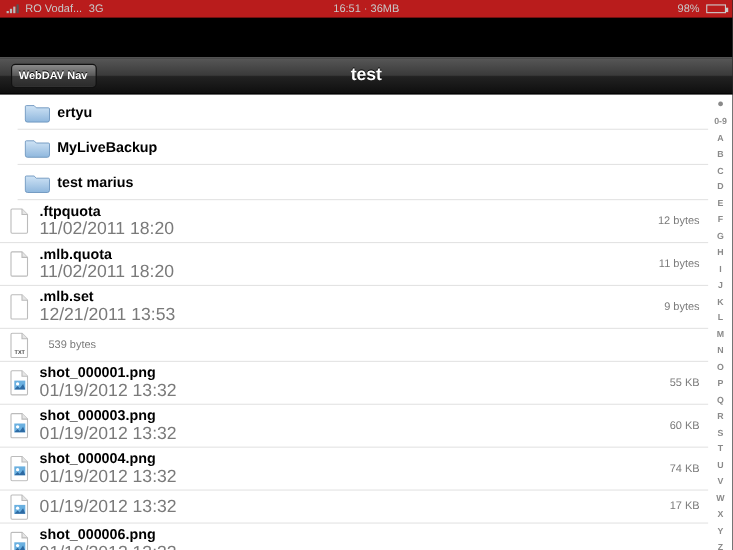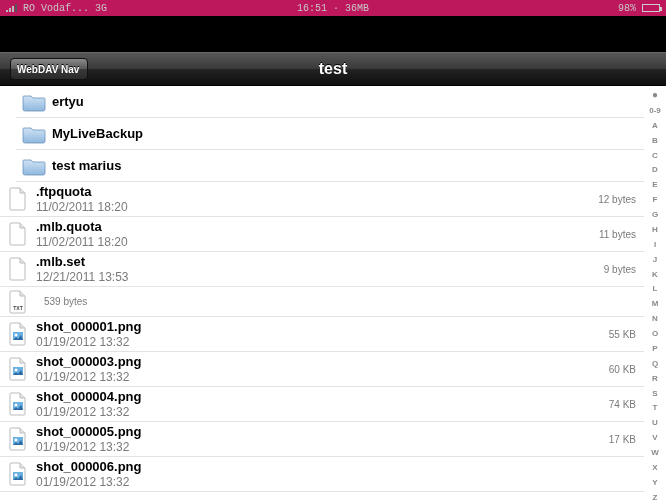--- a/index.html
+++ b/index.html
@@ -1,19 +1,19 @@
 <!DOCTYPE html>
 <html><head>
 <meta charset="utf-8">
 <style>
   * { margin: 0; padding: 0; box-sizing: border-box; }
   html, body { width: 666px; height: 500px; font-family: -apple-system, "Helvetica Neue", Helvetica, Arial, sans-serif; background: #000; overflow: hidden; }
   .statusbar {
-    height: 16px; background: #be185d; color: #c8c8c8; font-size: 10px;
-    display: flex; align-items: center; padding: 0 6px; justify-content: space-between; font-family: Liberation Mono, monospace;
+    height: 16px; background: #b91c1c; color: #c8c8c8; font-size: 10px;
+    display: flex; align-items: center; padding: 0 6px; justify-content: space-between;
   }
   .statusbar .left, .statusbar .right { display: flex; align-items: center; gap: 6px; }
   .statusbar .center { position: absolute; left: 50%; transform: translateX(-50%); }
   .sig-bars { display: flex; gap: 1px; align-items: flex-end; height: 8px; }
   .sig-bars i { width: 2px; background: #bbb; display: block; }
   .sig-bars i:nth-child(1){height:2px;} .sig-bars i:nth-child(2){height:4px;}
   .sig-bars i:nth-child(3){height:6px;} .sig-bars i:nth-child(4){height:8px; background:#555;}
   .sig-bars i:nth-child(5){height:10px; background:#555; display:none;}
   .batt { display:flex; align-items:center; gap:2px;}
   .batt-body { width:18px; height:8px; border:1px solid #ccc; position:relative;}
@@ -37,21 +37,21 @@
     position:relative; height: 420px; background:#fff; overflow:hidden;
   }
   .list { position:absolute; top:0; left:0; right:22px; bottom:0; overflow:hidden;}
   .row {
     display:flex; align-items:center; padding: 2px 8px 2px 6px; border-bottom:1px solid #e3e3e3;
     min-height: 30px; position:relative; cursor:pointer;
   }
   .row .icon { width:24px; height:24px; margin-right:6px; flex-shrink:0; display:flex; align-items:center; justify-content:center;}
   .row .txt { flex:1; display:flex; flex-direction:column; justify-content:center; overflow:hidden;}
   .row .name { font-size:13px; font-weight:bold; color:#000; white-space:nowrap; overflow:hidden; text-overflow:ellipsis;}
-  .row .date { font-size:12px; color:#7a7a7a; margin-top:1px;}
+  .row .date { font-size:16px; color:#7a7a7a; margin-top:1px;}
   .row .size { font-size:10px; color:#7a7a7a; flex-shrink:0; padding-left:8px;}
   .row.folder { min-height: 32px; margin-left: 16px; }
   .row.selected { background: linear-gradient(#eaeaea,#d6d6d6); }
   
   .folder-svg { width:24px; height:20px; }
   
   .file-svg { width:20px; height:24px; }
   
   .indexbar {
     position:absolute; right:0; top:0; bottom:0; width:22px;
@@ -230,21 +230,20 @@
         <span class="icon">
           <svg class="file-svg" viewBox="0 0 20 24">
             <path fill="#fff" stroke="#bbb" d="M3 1h9l5 5v16a1 1 0 0 1-1 1H3a1 1 0 0 1-1-1V2a1 1 0 0 1 1-1z"></path>
             <path fill="#e6e6e6" stroke="#bbb" d="M12 1v5h5"></path>
             <rect x="5" y="10" width="10" height="8" fill="#6ab0e0"></rect>
             <circle cx="8" cy="13" r="1.5" fill="#fff"></circle>
             <path d="M5 18l3-3 2 2 3-4 2 5z" fill="#2d6aa3"></path>
           </svg>
         </span>
         <span class="txt">
-          <span class="name">shot_000005.png</span>
           <span class="date">01/19/2012 13:32</span>
         </span>
         <span class="size">17 KB</span>
       </div>
       <div class="row">
         <span class="icon">
           <svg class="file-svg" viewBox="0 0 20 24">
             <path fill="#fff" stroke="#bbb" d="M3 1h9l5 5v16a1 1 0 0 1-1 1H3a1 1 0 0 1-1-1V2a1 1 0 0 1 1-1z"></path>
             <path fill="#e6e6e6" stroke="#bbb" d="M12 1v5h5"></path>
             <rect x="5" y="10" width="10" height="8" fill="#6ab0e0"></rect>

